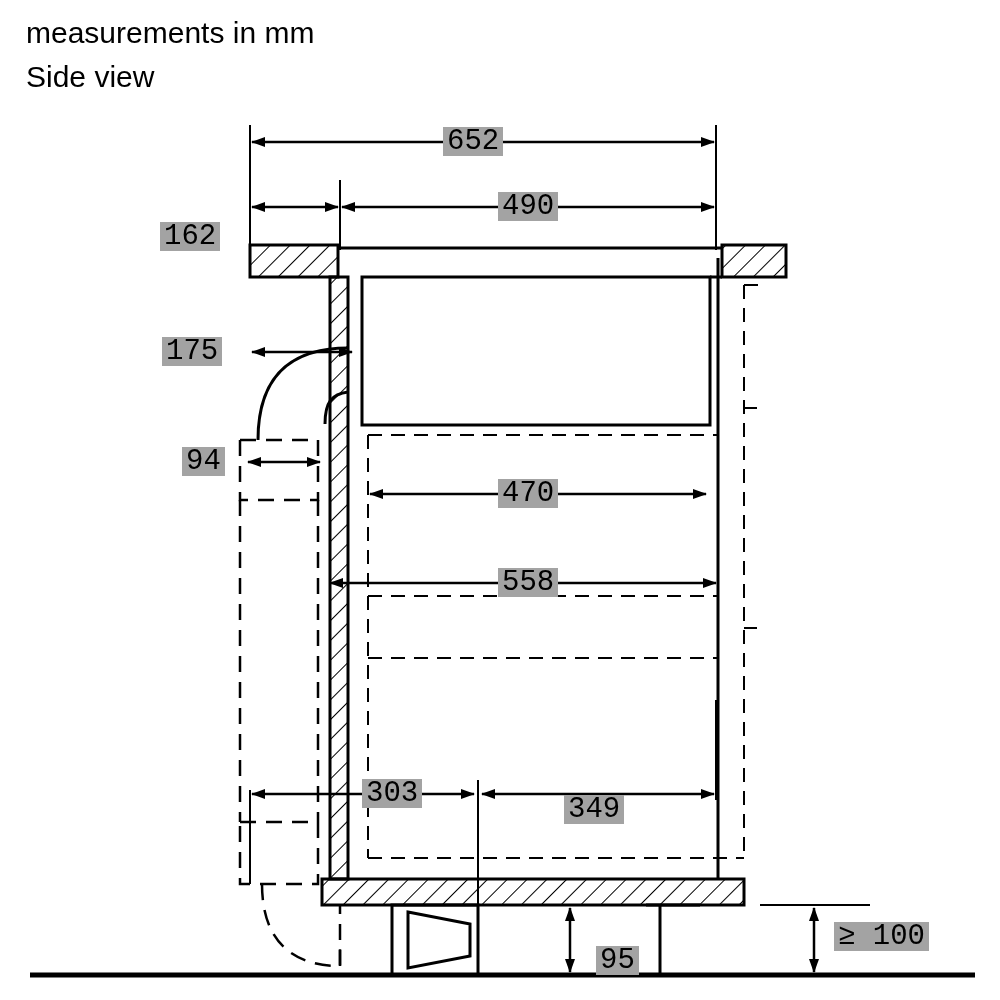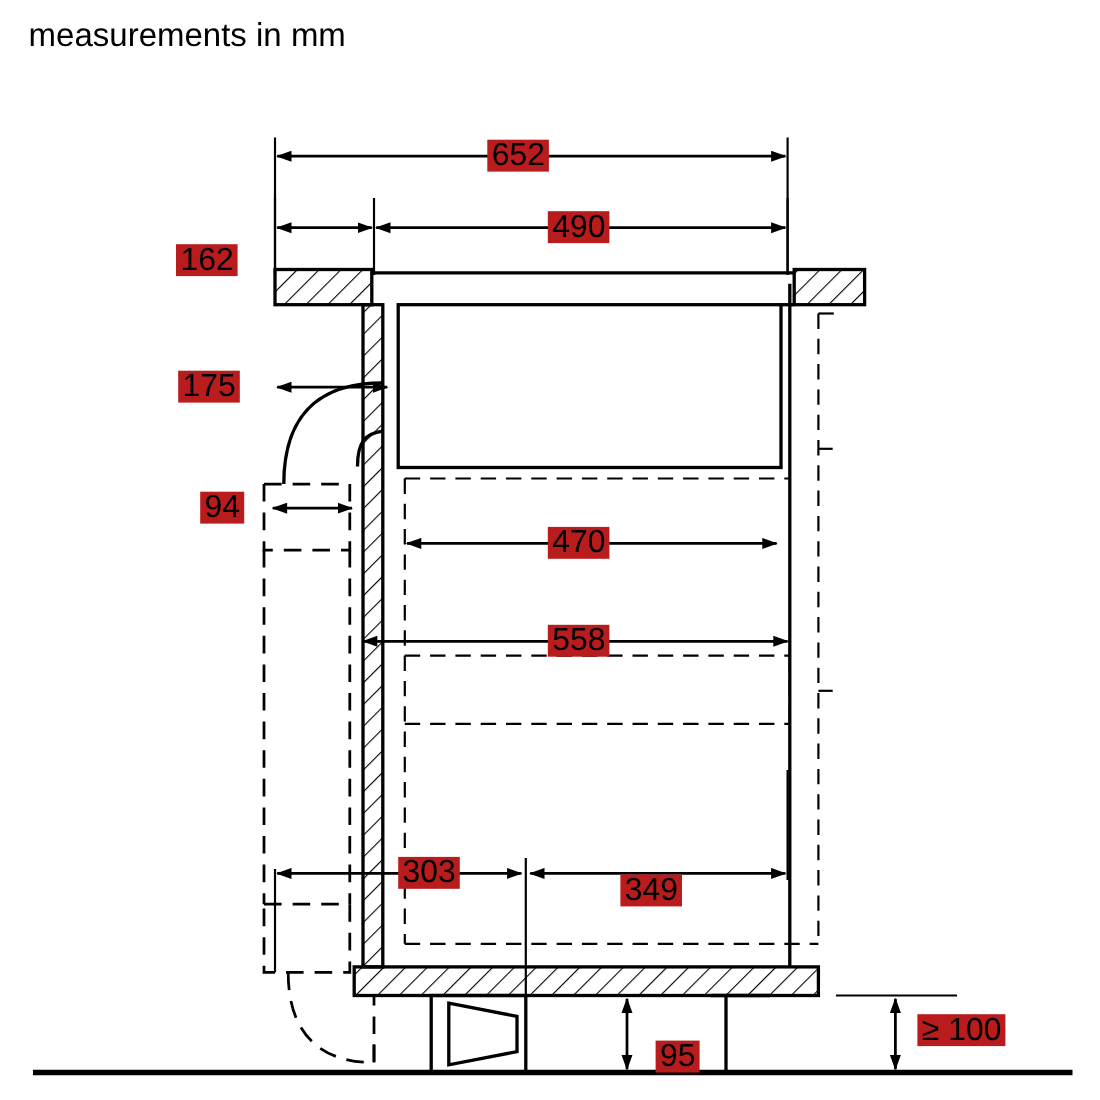--- a/index.html
+++ b/index.html
@@ -1,35 +1,36 @@
 <!DOCTYPE html>
 <html><head>
 <meta charset="utf-8">
 <style>
   html,body{margin:0;padding:0;background:#fff;}
   body{width:1000px;height:1000px;position:relative;font-family:"Liberation Sans",sans-serif;color:#000;overflow:hidden;}
   #stage{position:absolute;left:0;top:0;width:1000px;height:711px;}
   .hdr{position:absolute;left:26px;top:14px;font-size:30px;line-height:38px;white-space:pre;}
   .hdr2{position:absolute;left:26px;top:58px;font-size:30px;line-height:38px;white-space:pre;}
-  .dim{position:absolute;font-size:29px;line-height:29px;background:#b91c1c;padding:0 4px;white-space:nowrap;}
+  .dim{position:absolute;font-size:29px;line-height:29px;background:#a3a3a3;padding:0 4px;white-space:nowrap;font-family:Liberation Mono, monospace;}
   svg{position:absolute;left:0;top:0;}
   .hatch-fill{fill:url(#hatch);stroke:#000;stroke-width:3;}
   .solid{fill:none;stroke:#000;stroke-width:3;}
   .thick{fill:none;stroke:#000;stroke-width:5;}
   .thin{fill:none;stroke:#000;stroke-width:2;}
   .dash{fill:none;stroke:#000;stroke-width:2;stroke-dasharray:14 9;}
   .dash2{fill:none;stroke:#000;stroke-width:2.5;stroke-dasharray:16 10;}
   .dimline{stroke:#000;stroke-width:2.5;fill:none;}
 </style>
 </head>
 <body>
 
 <div id="stage">
 
   <div class="hdr">measurements in mm</div>
+  <div class="hdr2">Side view</div>
 
   <svg width="1000" height="1000">
     <defs>
       <pattern id="hatch" width="14" height="14" patternTransform="rotate(45)" patternUnits="userSpaceOnUse">
         <line x1="0" y1="0" x2="0" y2="14" stroke="#000" stroke-width="2"></line>
       </pattern>
       <marker id="ar" markerWidth="16" markerHeight="16" refX="13" refY="5" orient="auto" markerUnits="userSpaceOnUse">
         <path d="M0,0 L14,5 L0,10 z" fill="#000"></path>
       </marker>
       <marker id="arS" markerWidth="16" markerHeight="16" refX="1" refY="5" orient="auto" markerUnits="userSpaceOnUse">

